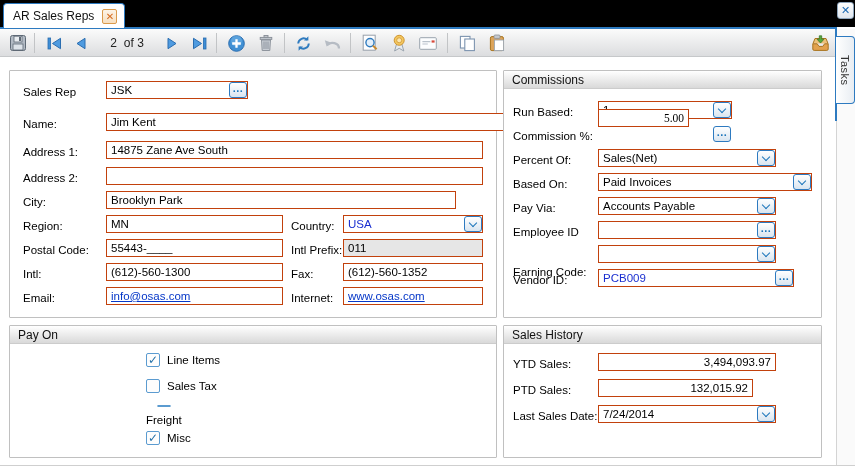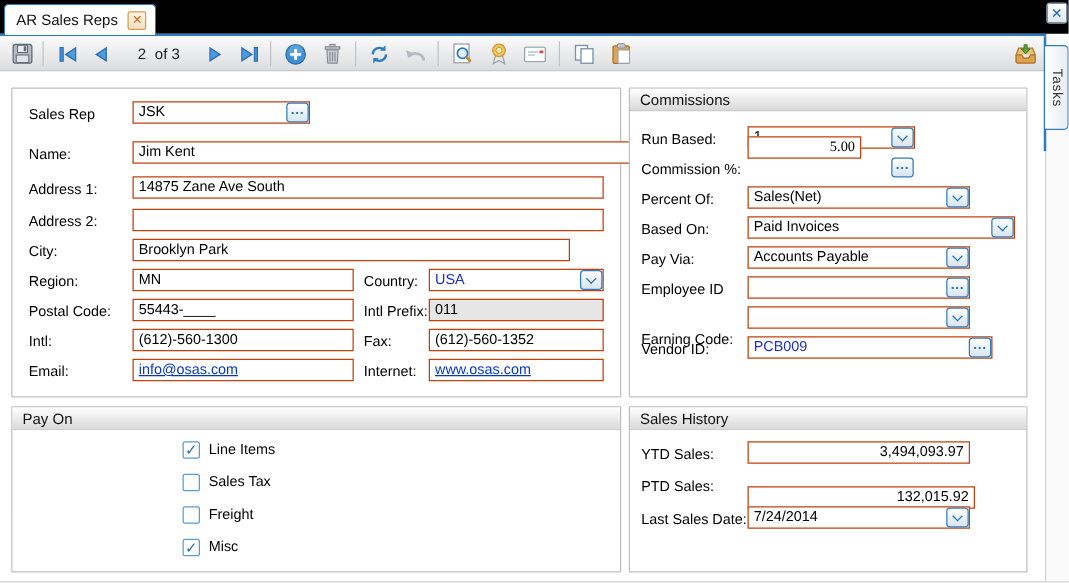--- a/index.html
+++ b/index.html
@@ -355,42 +355,42 @@
     <div class="cbrow" style="left:136px; top:27px;">
       <span class="cb checked">
           <span class="check">✓</span>
         </span>
       <span class="cblabel">Line Items</span>
     </div>
     <div class="cbrow" style="left:136px; top:53px;">
       <span class="cb"></span>
       <span class="cblabel">Sales Tax</span>
     </div>
-    <div class="cbrow" style="left:136px; top:79px;">
+    <div class="cbrow" style="left:136px; top:79px;flex-direction:column;">
       <span class="cb"></span>
       <span class="cblabel">Freight</span>
     </div>
     <div class="cbrow" style="left:136px; top:105px;">
       <span class="cb checked">
           <span class="check">✓</span>
         </span>
       <span class="cblabel">Misc</span>
     </div>
   </div>
 
   <div class="gbox" style="left:503px; top:325px; width:319px; height:133px;">
     <div class="gbox-head">Sales History</div>
 
     <span class="lbl" style="left:9px; top:29px;">YTD Sales:</span>
     <div class="fld" style="left:94px; top:27px; width:178px;">
       <span class="val right">3,494,093.97</span>
     </div>
 
     <span class="lbl" style="left:9px; top:55px;">PTD Sales:</span>
-    <div class="fld" style="left:94px; top:63px; width:182px;">
+    <div class="fld" style="left:94px; top:53px; width:155px;">
       <span class="val right">132,015.92</span>
     </div>
 
     <span class="lbl" style="left:9px; top:81px;">Last Sales Date:</span>
     <div class="fld has-btn" style="left:94px; top:79px; width:178px;">
       <span class="val">7/24/2014</span>
       <span class="fbtn">
           <span class="chev"></span>
         </span>
     </div>

